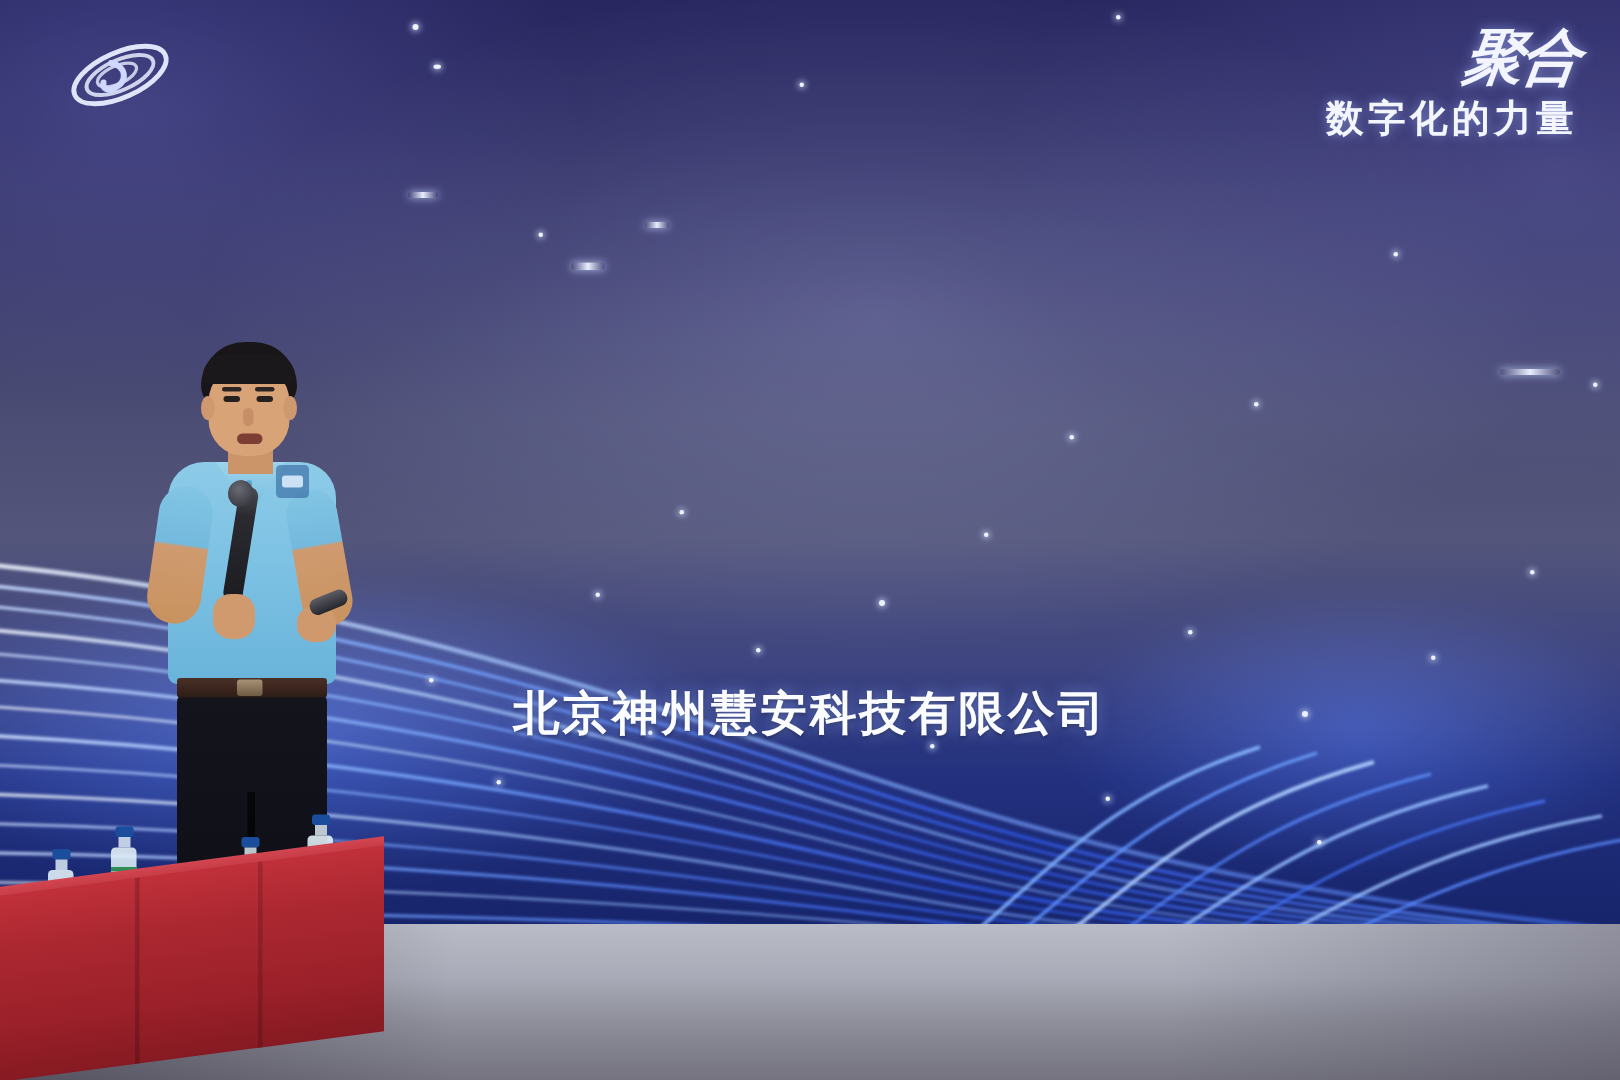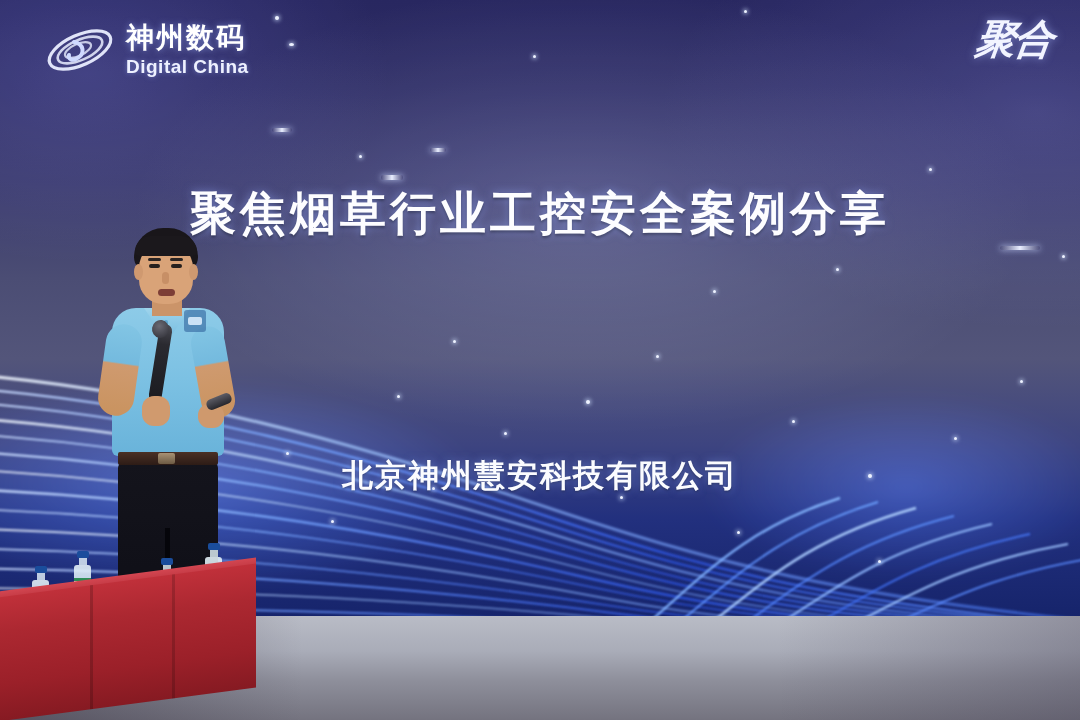--- a/index.html
+++ b/index.html
@@ -285,31 +285,27 @@
 
     <div class="dc-logo">
       <svg class="dc-mark" viewBox="0 0 72 56">
         <g fill="none" stroke="#e9edff" stroke-linecap="round">
           <ellipse cx="36" cy="28" rx="33" ry="15" transform="rotate(-24 36 28)" stroke-width="3.2" opacity=".95"></ellipse>
           <ellipse cx="36" cy="28" rx="24" ry="10" transform="rotate(-24 36 28)" stroke-width="2.6" opacity=".85"></ellipse>
           <ellipse cx="34" cy="28" rx="14" ry="6" transform="rotate(-24 34 28)" stroke-width="2.2" opacity=".8"></ellipse>
         </g>
         <path d="M30 20 C 40 22, 42 32, 32 37 C 28 39, 24 37, 25 33" fill="none" stroke="#cfd9ff" stroke-width="4" stroke-linecap="round"></path>
       </svg>
-      <div class="dc-words">
-        <span class="dc-cn">神州数码</span>
-        <span class="dc-en">Digital China</span>
-      </div>
     </div>
 
     <div class="ev-logo">
       <div class="ev-cal">聚合</div>
+      <div class="ev-sub">数字化的力量</div>
     </div>
 
-    <div class="slide-title">聚焦烟草行业工控安全案例分享</div>
     <div class="slide-company">北京神州慧安科技有限公司</div>
   </div>
 
   <div class="floor">
     <div class="floor-shade"></div>
   </div>
 
   <div class="shadow-floor"></div>
 
   <div class="speaker">

